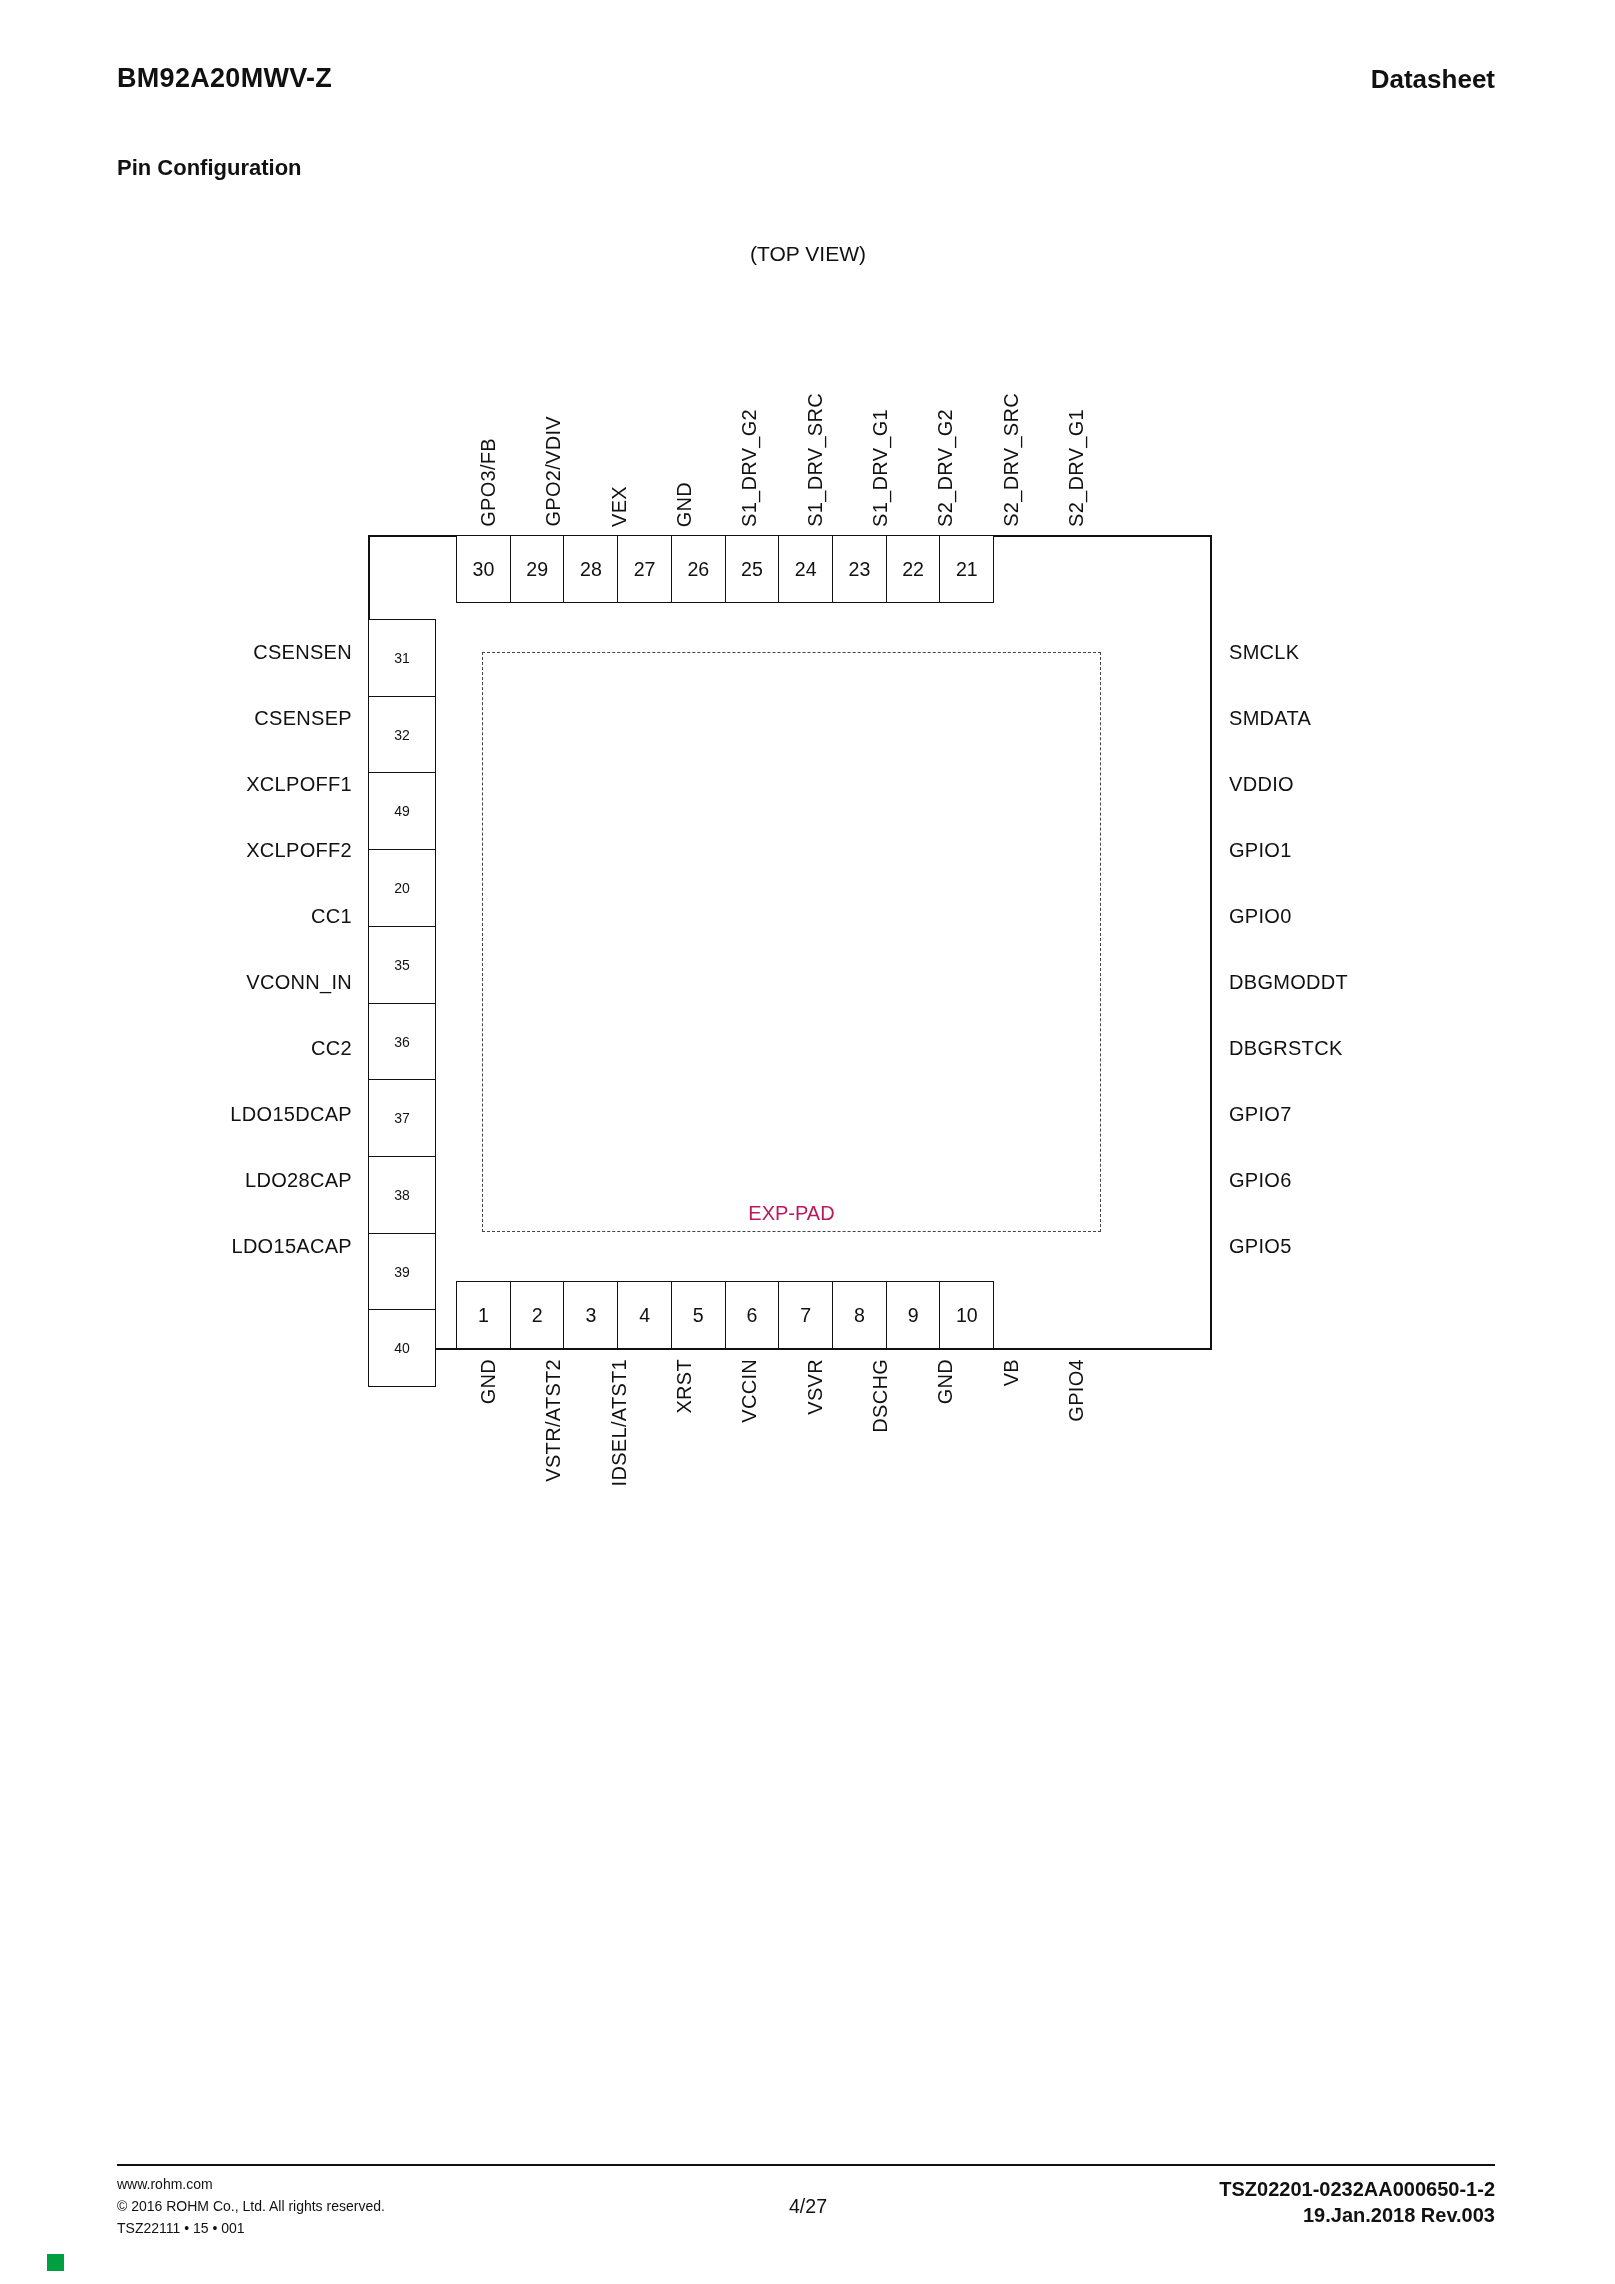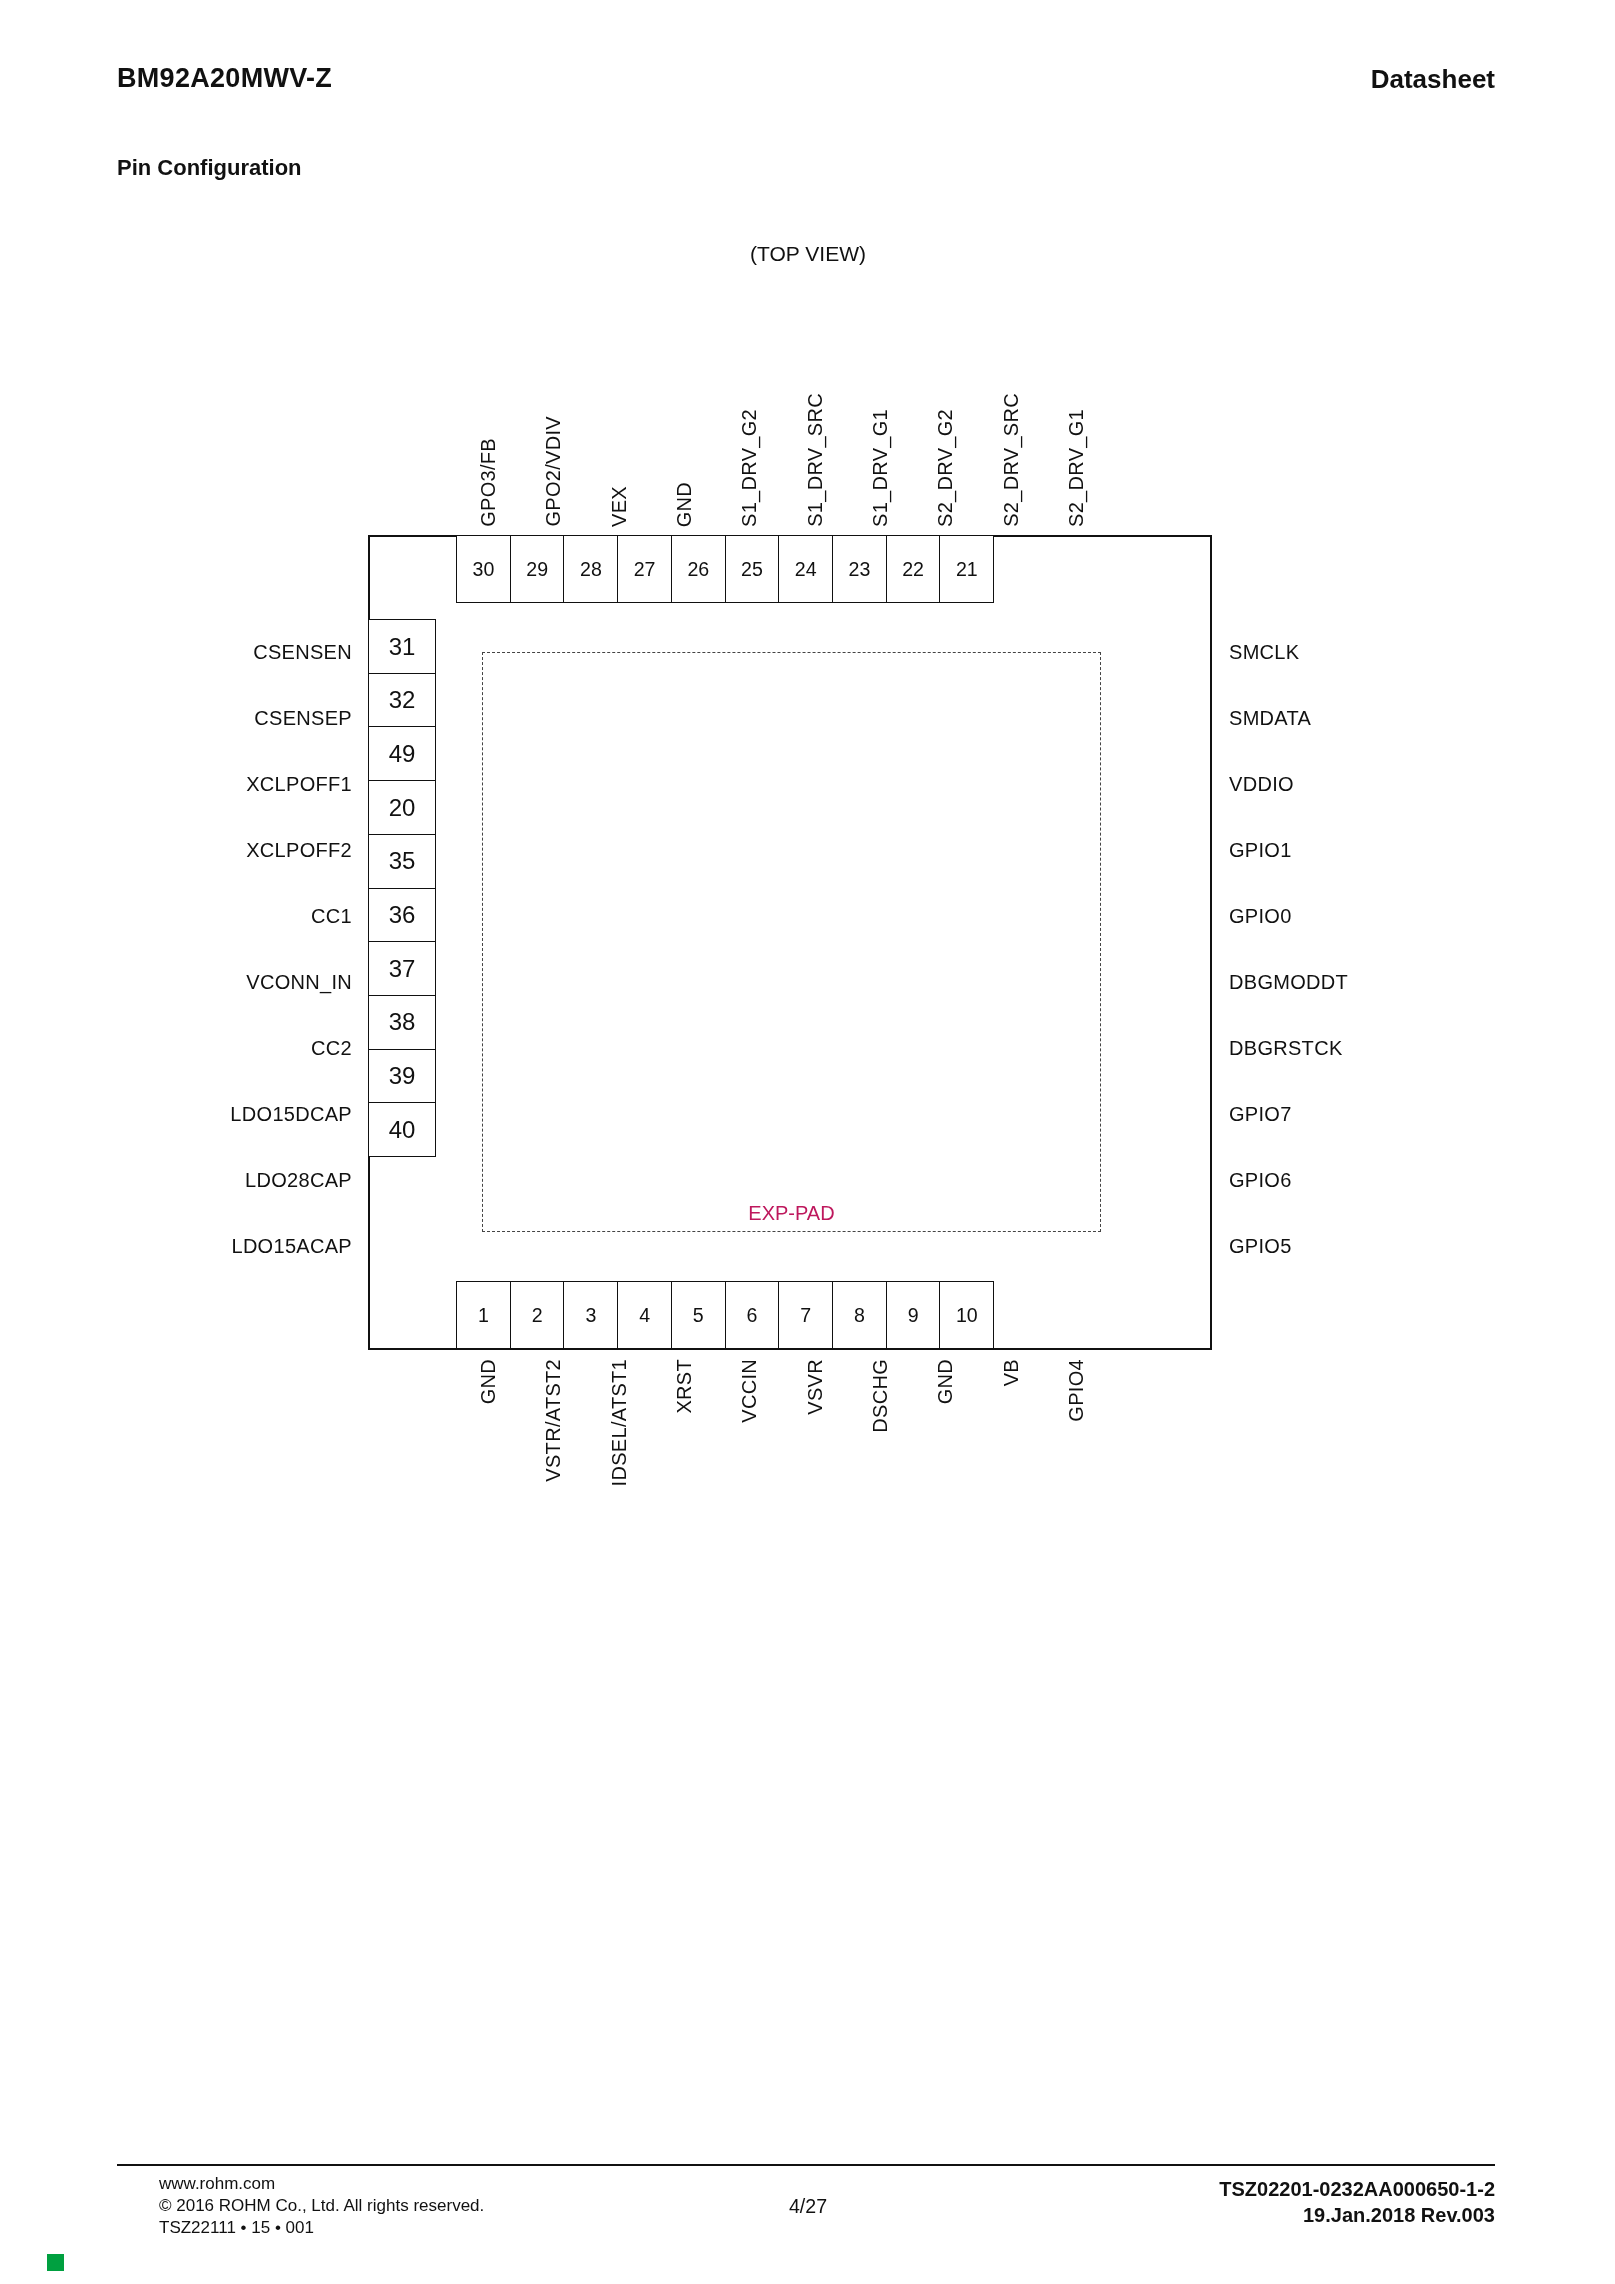--- a/index.html
+++ b/index.html
@@ -22,43 +22,43 @@
   .pin-row { position: absolute; display: flex; flex-direction: row; }
   .pins-top    { left: 456px; top: 535px; }
   .pins-bottom { left: 456px; top: 1281px; }
   .pin-row .pcell { width: 55px; height: 68px; border: 1.3px solid #111; background: #fff;
                     display: flex; align-items: center; justify-content: center; font-size: 19.6px; }
   .pin-row .pcell + .pcell { margin-left: -1.3px; }
 
   .pin-col { position: absolute; display: flex; flex-direction: column; }
   .pins-left  { left: 368px;  top: 619px; }
   .pins-right { left: 1144px; top: 619px; }
-  .pin-col .pcell { width: 68px; height: 55px; border: 1.3px solid #111; background: #fff;
-                    display: flex; align-items: center; justify-content: center; font-size: 24px; }
+  .pin-col .pcell { width: 68px; height: 78px; border: 1.3px solid #111; background: #fff;
+                    display: flex; align-items: center; justify-content: center; font-size: 14px; }
   .pin-col .pcell + .pcell { margin-top: -1.3px; }
 
   
   .vlabels { position: absolute; left: 456px; width: 653px; display: flex; flex-direction: row; }
   .vlabels-top    { bottom: 1757px; align-items: flex-end; }
   .vlabels-bottom { top: 1359px;    align-items: flex-start; }
   .vlabels .vitem { flex: 1 1 0; display: flex; justify-content: center; }
   .vtext { display: block; writing-mode: vertical-rl; transform: rotate(180deg);
            font-size: 20px; letter-spacing: 0.3px; white-space: nowrap; }
 
   
   .hlabels { position: absolute; top: 619px; display: flex; flex-direction: column; }
   .hlabels-left  { left: 98px;  width: 254px; }
   .hlabels-right { left: 1229px; width: 280px; }
   .hlabels .hitem { height: 66px; display: flex; align-items: center; font-size: 20px; letter-spacing: 0.3px; }
   .hlabels-left  .hitem { justify-content: flex-end; }
   .hlabels-right .hitem { justify-content: flex-start; }
 
   
   .footer-rule   { position: absolute; left: 117px; top: 2164px; width: 1378px; border-top: 2px solid #111; }
-  .footer-left   { position: absolute; left: 117px; top: 2173px; font-size: 17px; line-height: 22px; margin-left: 42px; }
+  .footer-left   { position: absolute; left: 117px; top: 2173px; font-size: 14px; line-height: 22px; }
   .footer-center { position: absolute; left: 0; top: 2195px; width: 100%; text-align: center; font-size: 19.6px; }
   .footer-right  { position: absolute; right: 121px; top: 2176px; font-size: 20px; font-weight: bold;
                    text-align: right; line-height: 26px; }
   .rohm-mark     { position: absolute; left: 47px; top: 2254px; width: 17px; height: 17px; background: #00a040; }
 </style>
 </head>
 <body>
 
 <div class="page">
 

